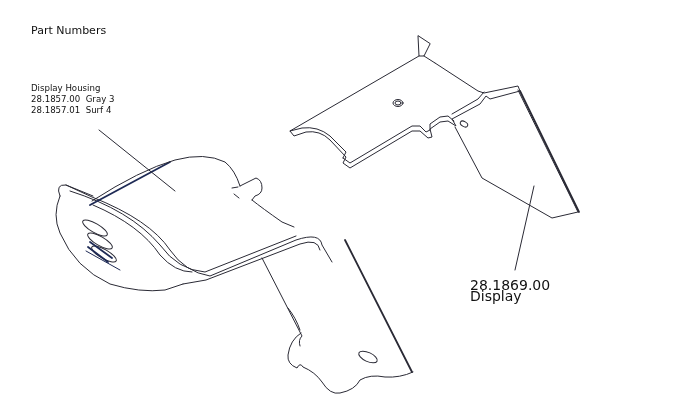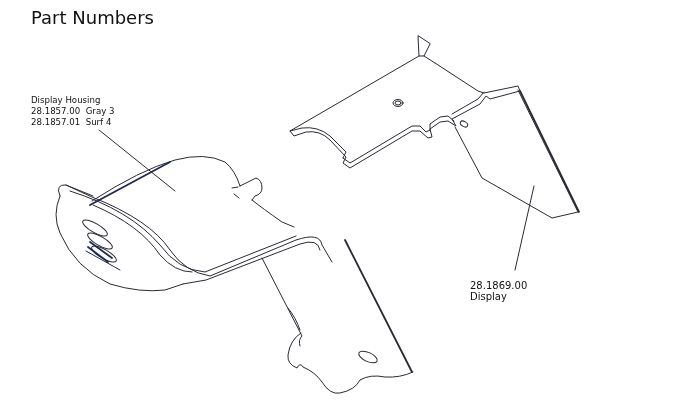--- a/index.html
+++ b/index.html
@@ -1,21 +1,21 @@
 <!DOCTYPE html>
 <html><head>
 <meta charset="utf-8">
 <style>
   html, body { margin: 0; padding: 0; background: #ffffff; }
   body { width: 681px; height: 401px; position: relative; overflow: hidden;
          font-family: "DejaVu Sans", sans-serif; color: #111; }
   .label { position: absolute; white-space: nowrap; }
-  .title-block { left: 31px; top: 10px; font-size: 18px; line-height: 15px; }
-  .housing-block { left: 31px; top: 95px; font-size: 8.6px; line-height: 11px; }
-  .bracket-block { left: 470px; top: 280px; font-size: 10px; line-height: 11px; }
+  .title-block { left: 31px; top: 23px; font-size: 11px; line-height: 15px; }
+  .housing-block { left: 31px; top: 83px; font-size: 8.6px; line-height: 11px; }
+  .bracket-block { left: 470px; top: 280px; font-size: 14px; line-height: 11px; }
   svg.drawing { position: absolute; left: 0; top: 0; }
   .ln { fill: none; stroke: #2a2a35; stroke-width: 1; stroke-linejoin: round; stroke-linecap: round; }
   .thick { stroke-width: 1.8; }
   .dark { stroke: #1e2a55; }
 </style>
 </head>
 <body>
 
 <div class="label title-block">
   <div>Part Numbers</div>

